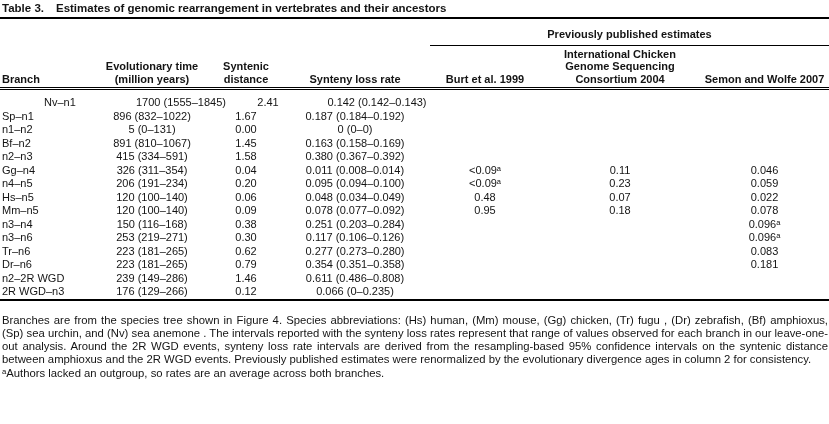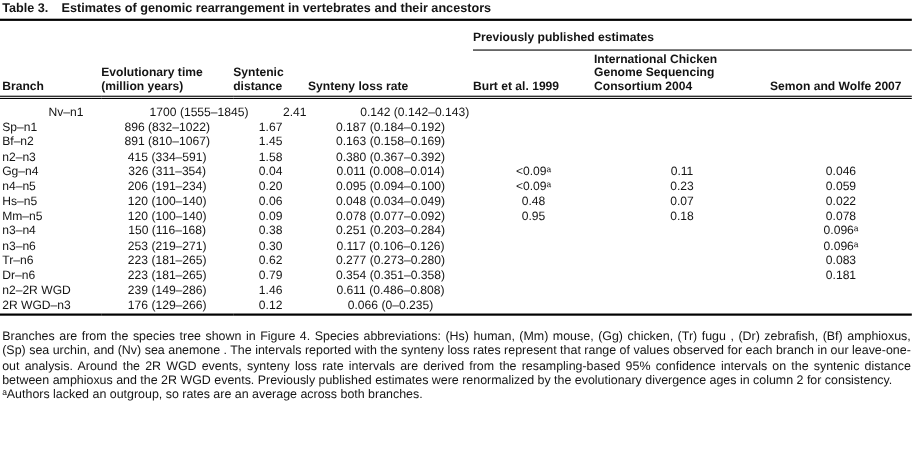--- a/index.html
+++ b/index.html
@@ -31,21 +31,21 @@
   col.w1 { width: 120px; }
   col.w2 { width: 68px; }
   col.w3 { width: 150px; }
   col.w4 { width: 110px; }
   col.w5 { width: 160px; }
   col.w6 { width: 129px; }
 
   th {
     font-weight: bold; font-size: 11px;
     white-space: pre-line; line-height: 12.5px;
-    padding: 0; text-align: left; vertical-align: bottom;
+    padding: 0; text-align: center; vertical-align: bottom;
   }
   tr.group-row th { padding-top: 9px; }
   th.group-th {
     border-bottom: 1px solid #000;
     padding-bottom: 4px;
   }
   tr.colhead-row th {
     padding-top: 2px; padding-bottom: 2px;
     border-bottom: 3px double #000;
   }
@@ -119,20 +119,29 @@
         <tr>
           <td class="c0">Sp–n1</td>
           <td class="c1">896 (832–1022)</td>
           <td class="c2">1.67</td>
           <td class="c3">0.187 (0.184–0.192)</td>
           <td class="c4"></td>
           <td class="c5"></td>
           <td class="c6"></td>
         </tr>
         <tr>
+          <td class="c0">n1–n2</td>
+          <td class="c1">5 (0–131)</td>
+          <td class="c2">0.00</td>
+          <td class="c3">0 (0–0)</td>
+          <td class="c4"></td>
+          <td class="c5"></td>
+          <td class="c6"></td>
+        </tr>
+        <tr>
           <td class="c0">Bf–n2</td>
           <td class="c1">891 (810–1067)</td>
           <td class="c2">1.45</td>
           <td class="c3">0.163 (0.158–0.169)</td>
           <td class="c4"></td>
           <td class="c5"></td>
           <td class="c6"></td>
         </tr>
         <tr>
           <td class="c0">n2–n3</td>

